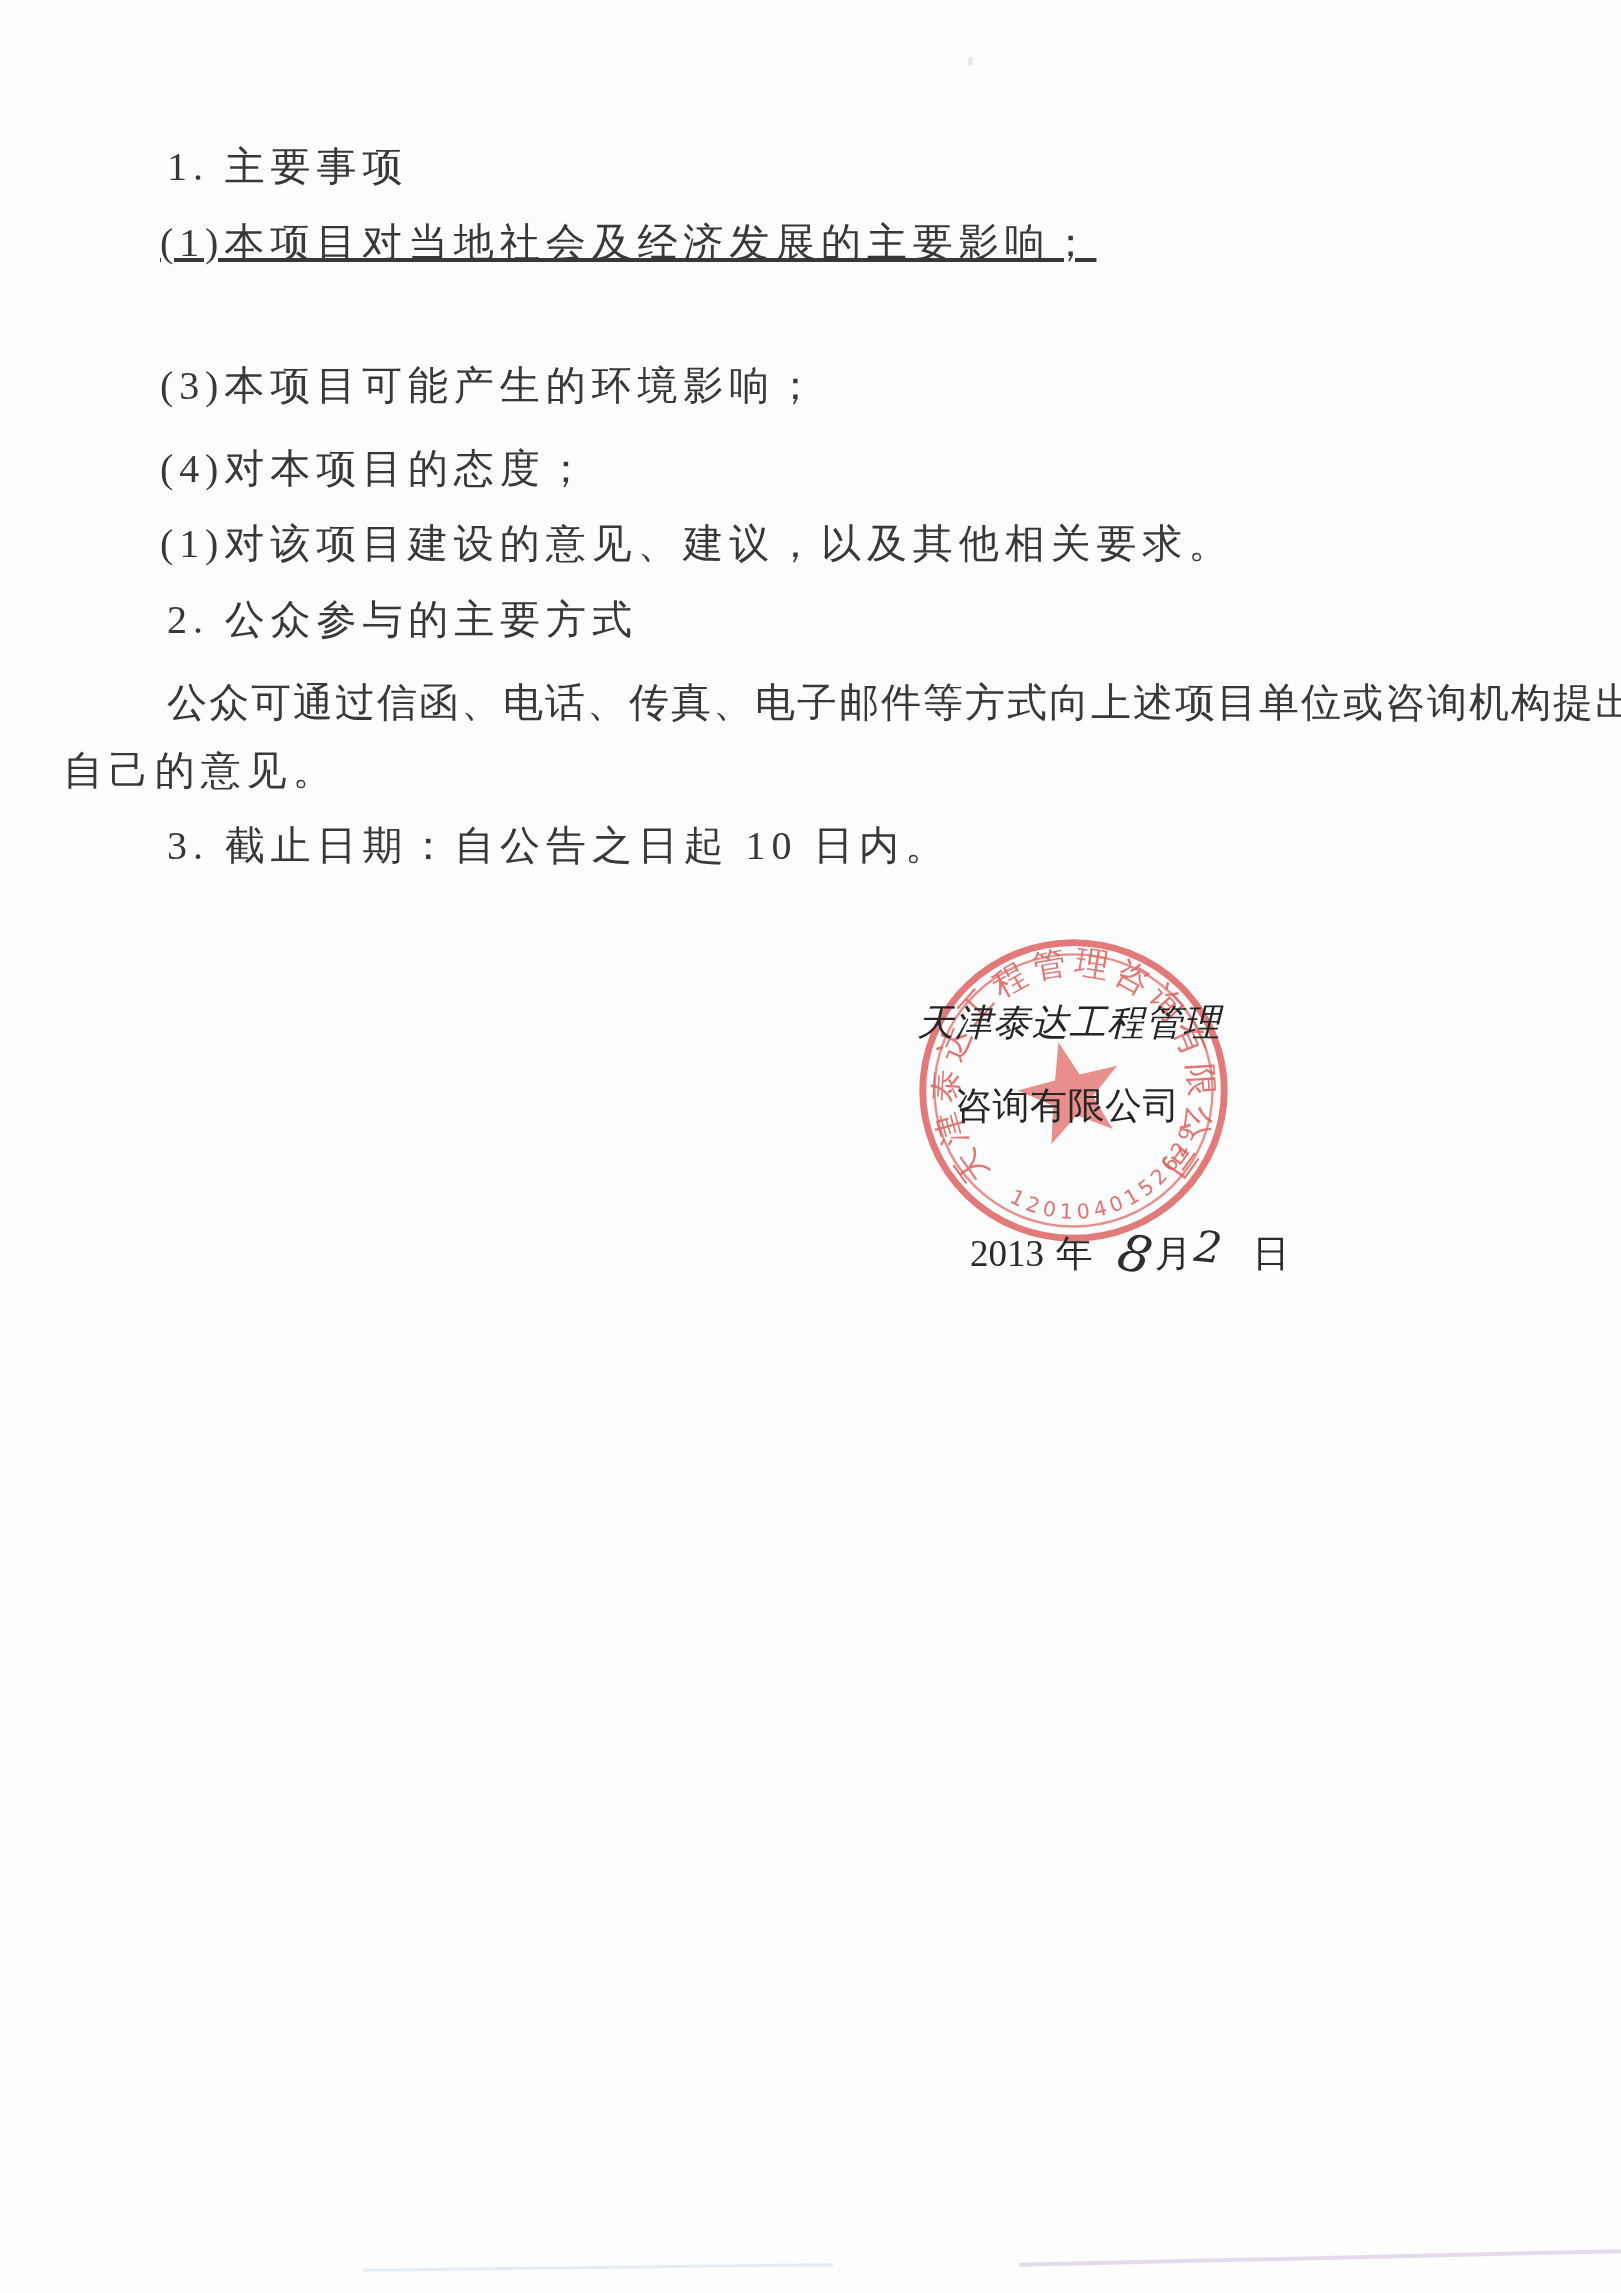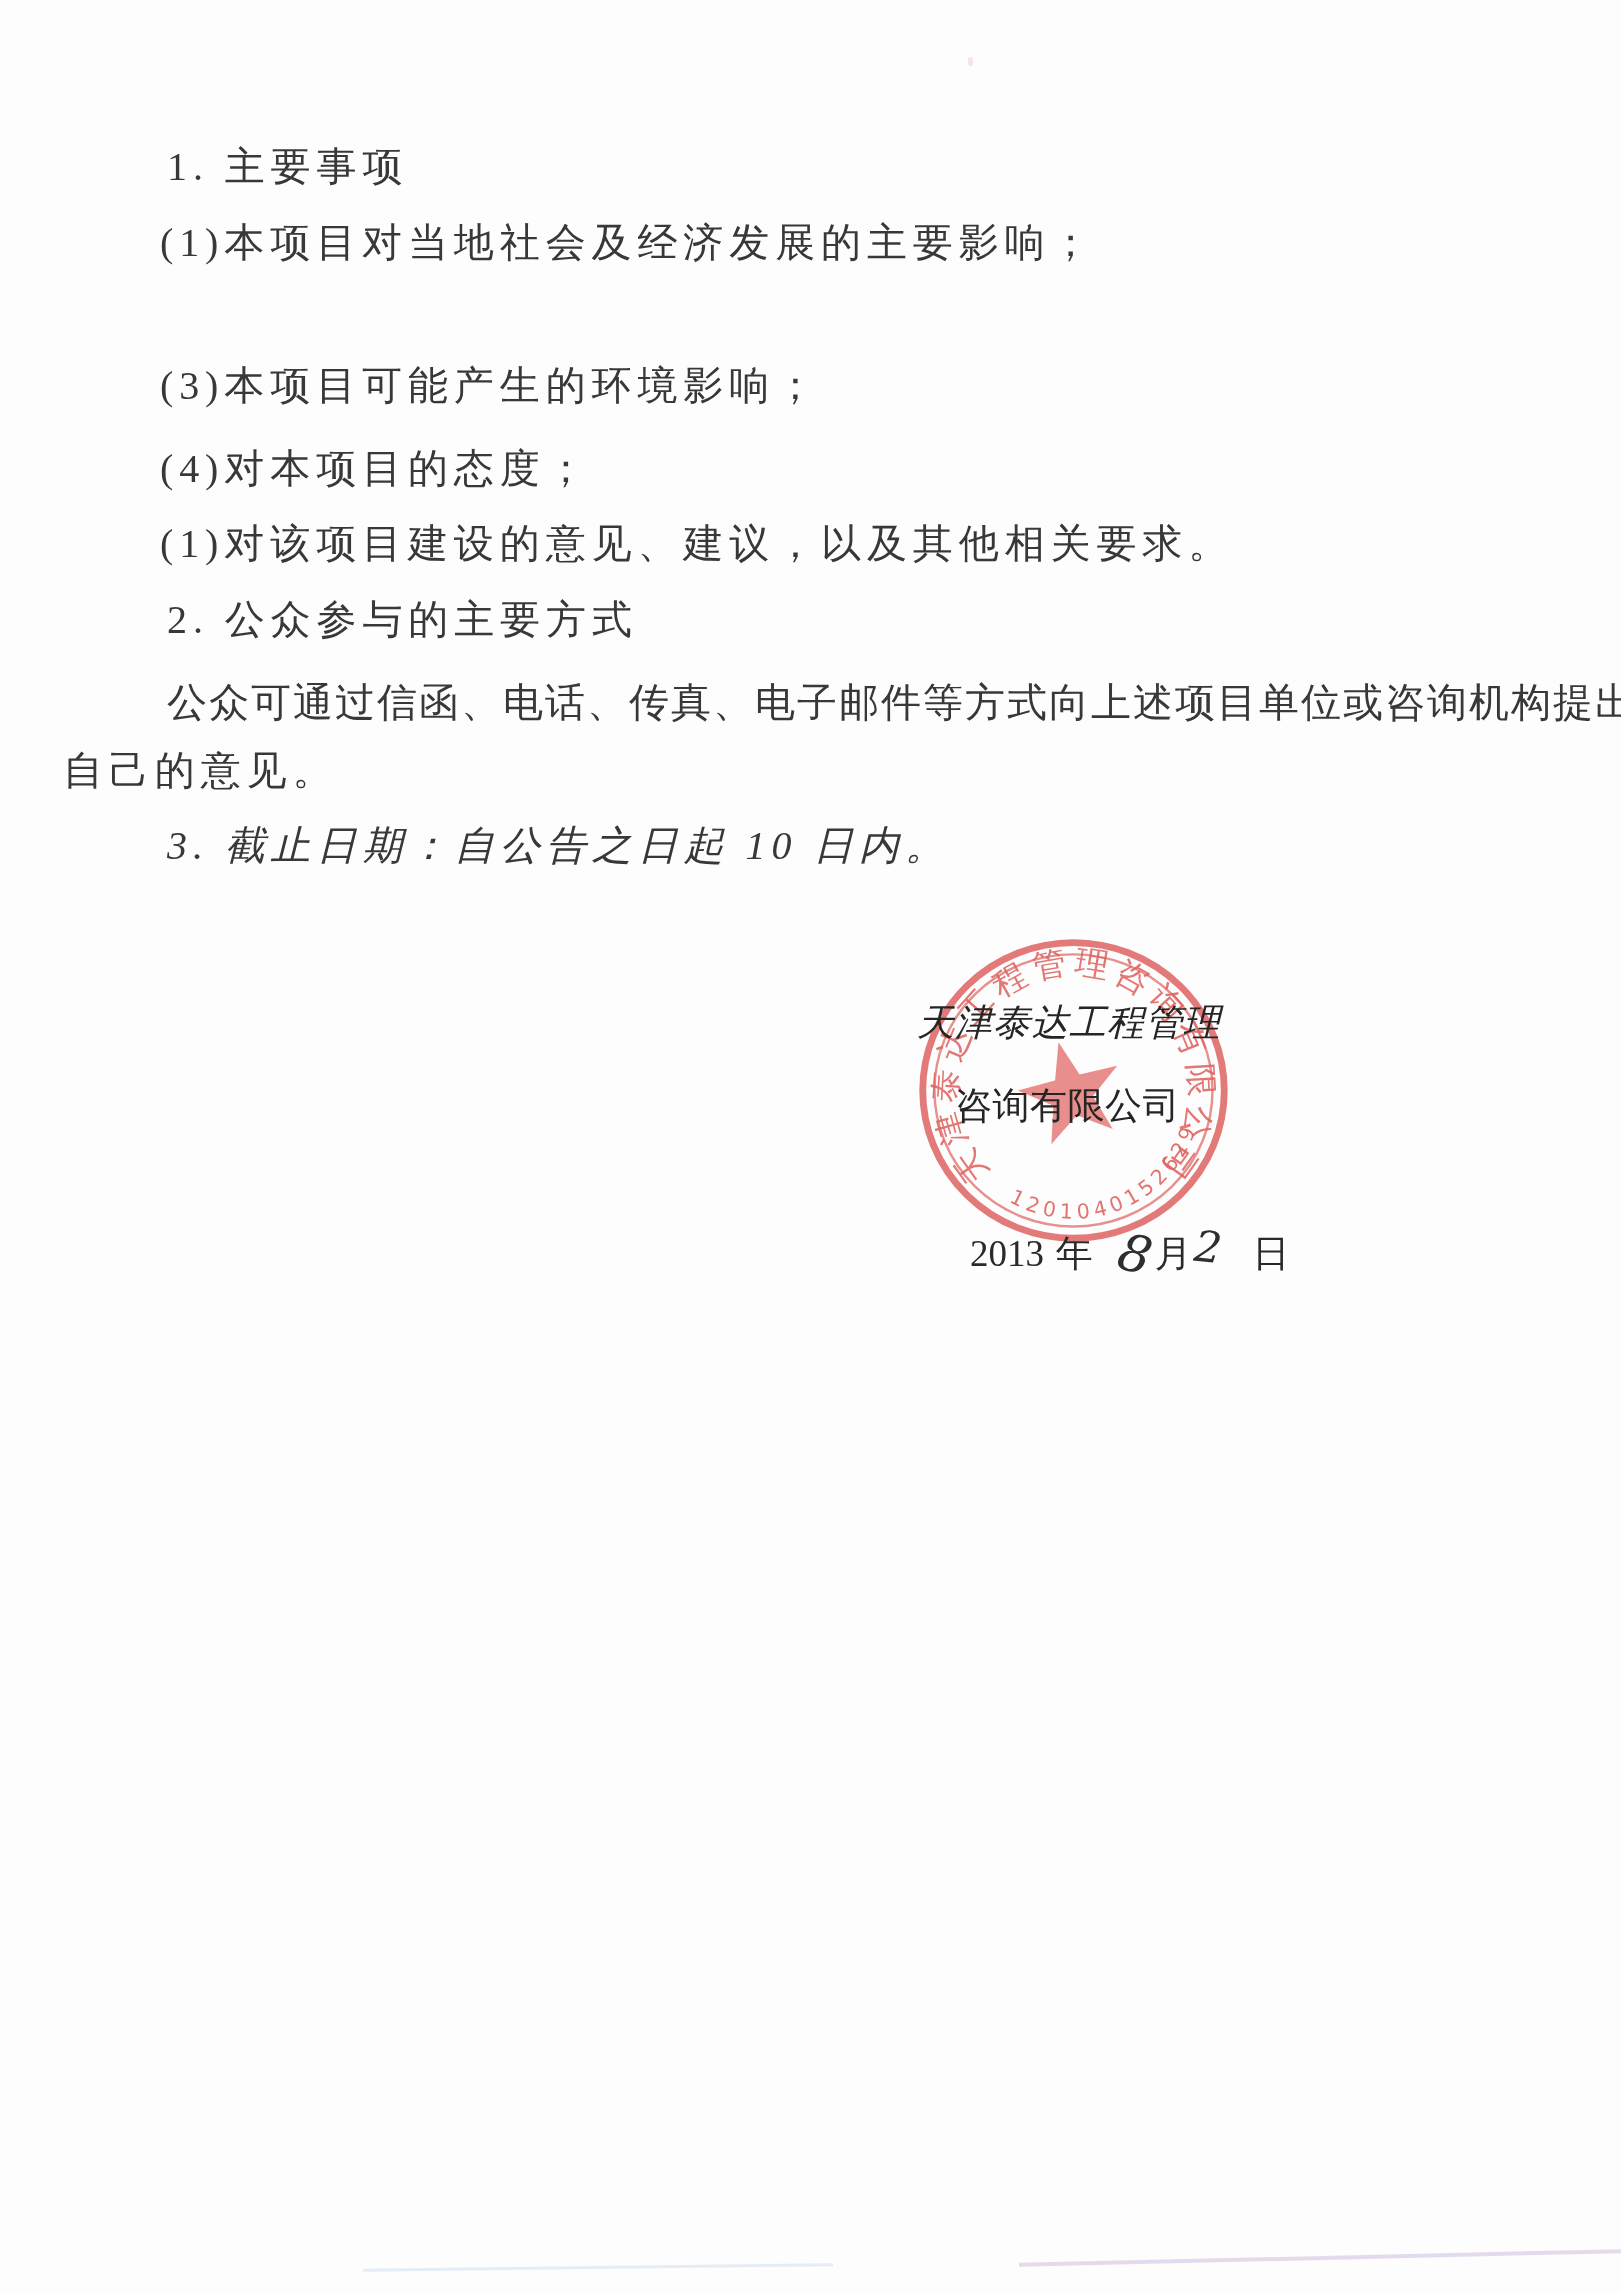--- a/index.html
+++ b/index.html
@@ -14,29 +14,29 @@
   
   .bodyline{
     position:absolute;
     font-size:40px;
     color:#383838;
     letter-spacing:5.9px;
     white-space:pre;
     line-height:1.2;
   }
   .l1 {left:167px;top:143px;}
-  .l2 {left:160px;top:219px;}
+  .l2 {left:160px;top:219px;text-decoration:underline;}
   .l3 {left:160px;top:294px;}
   .l4 {left:160px;top:350px;margin-top:12px;}
   .l5 {left:160px;top:445px;}
   .l6 {left:160px;top:520px;}
   .l7 {left:167px;top:596px;text-align:right;}
   .l8 {left:167px;top:671px;letter-spacing:2px;margin-top:8px;}
   .l9 {left:63px; top:747px;}
-  .l10{left:167px;top:822px;font-style:italic;}
+  .l10{left:167px;top:822px;}
 
   
   .company{
     position:absolute;
     font-size:37px;
     color:#252525;
     white-space:pre;
   }
   .c1{left:917px;top:998px;letter-spacing:1px;font-style:italic;}
   .c2{left:955px;top:1081px;letter-spacing:0.5px;}

